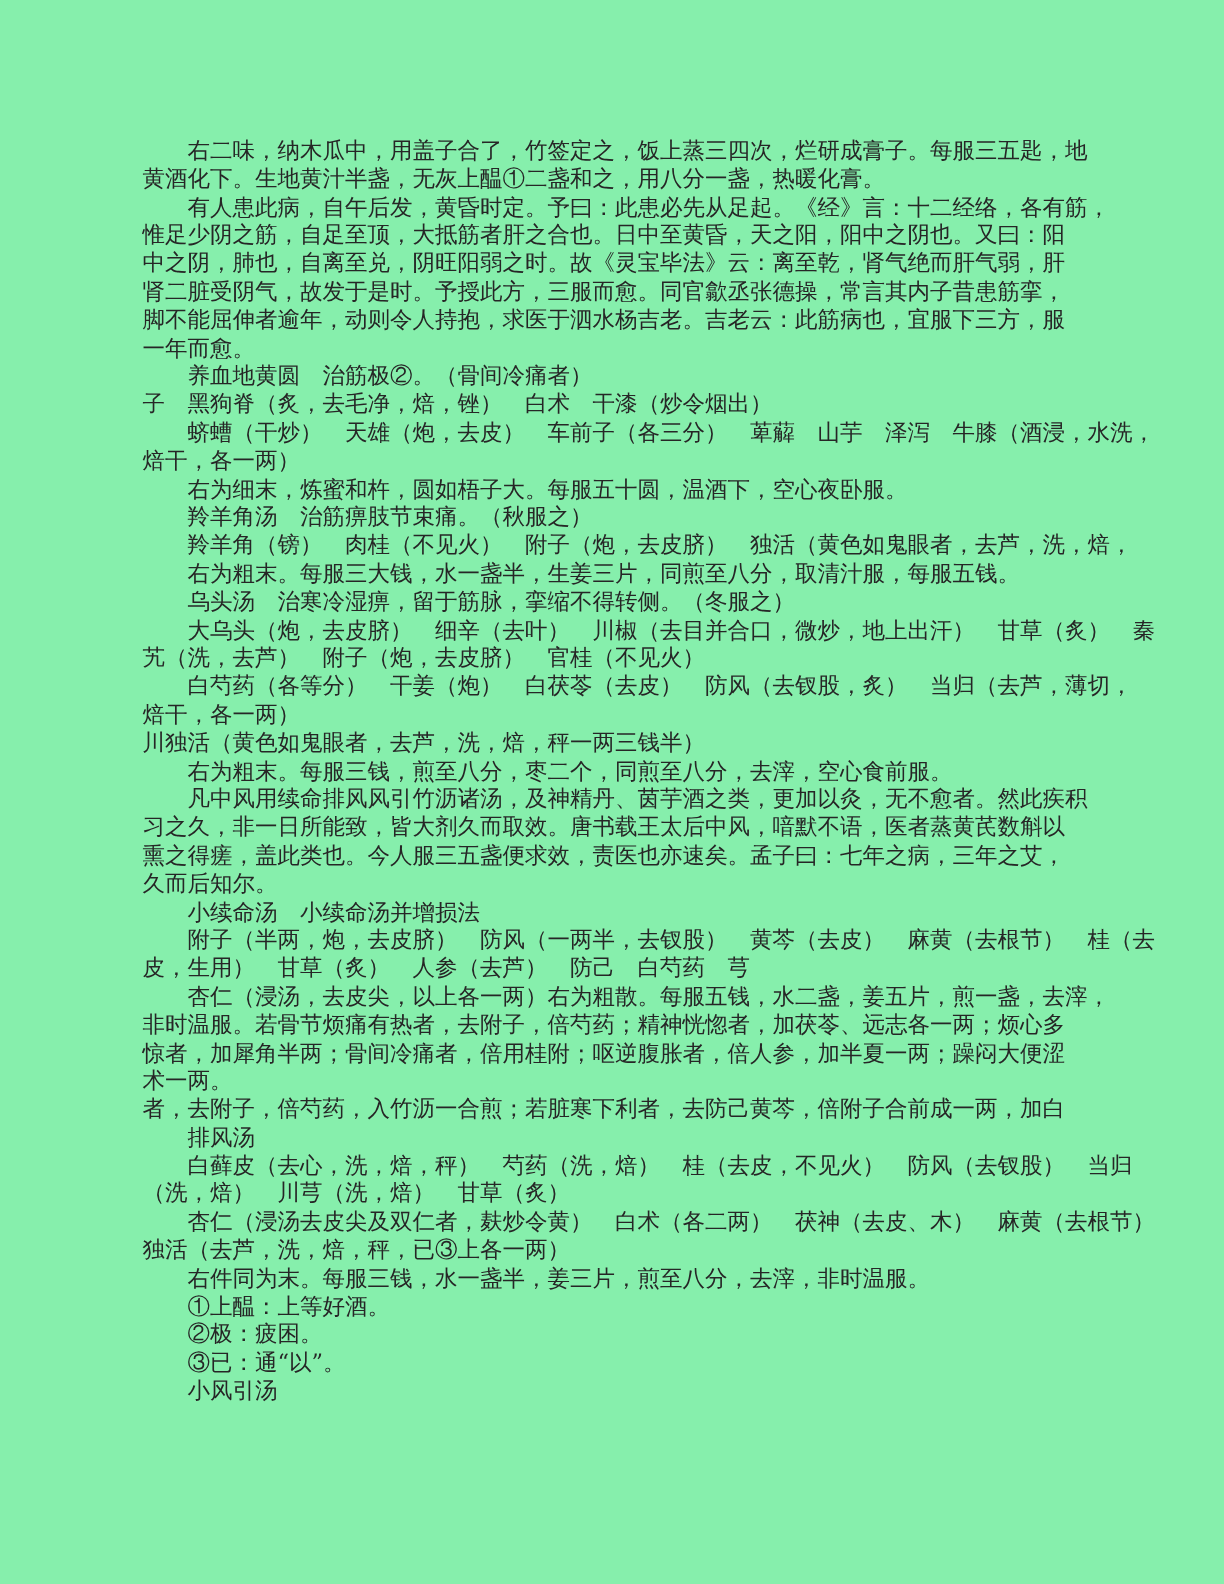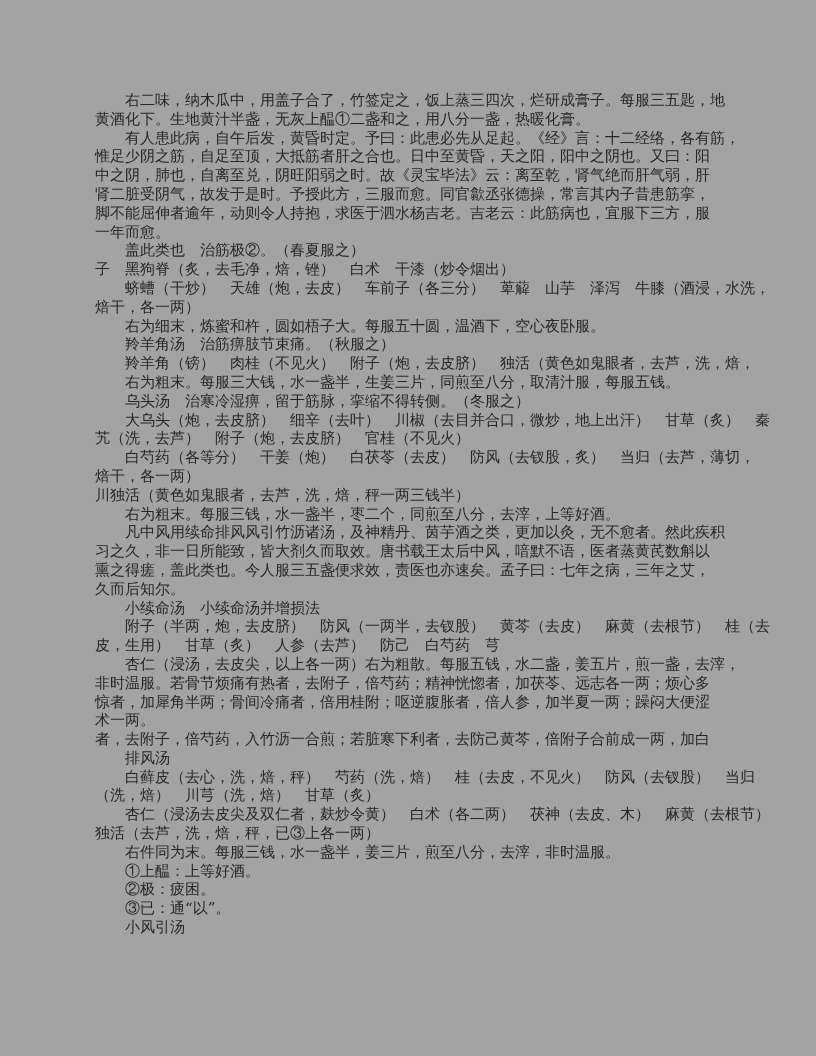--- a/index.html
+++ b/index.html
@@ -4,21 +4,21 @@
 <style>
   html, body {
     margin: 0;
     padding: 0;
     background: #ffffff;
   }
   .page {
     position: relative;
     width: 816px;
     height: 1056px;
-    background: #a3a3a3;
+    background: #86efac;
     overflow: hidden;
   }
   .doc {
     position: absolute;
     left: 95px;
     top: 91px;
     width: 636px;
     font-family: "DejaVu Serif", "Liberation Serif", serif;
     font-size: 15px;
     line-height: 18.8px;
@@ -40,35 +40,35 @@
 <div class="page">
   <div class="doc" id="doc-body" style="color: rgb(38, 38, 38);">
       <div class="line indent">右二味，纳木瓜中，用盖子合了，竹签定之，饭上蒸三四次，烂研成膏子。每服三五匙，地</div>
       <div class="line">黄酒化下。生地黄汁半盏，无灰上醖①二盏和之，用八分一盏，热暖化膏。</div>
       <div class="line indent">有人患此病，自午后发，黄昏时定。予曰：此患必先从足起。《经》言：十二经络，各有筋，</div>
       <div class="line">惟足少阴之筋，自足至顶，大抵筋者肝之合也。日中至黄昏，天之阳，阳中之阴也。又曰：阳</div>
       <div class="line">中之阴，肺也，自离至兑，阴旺阳弱之时。故《灵宝毕法》云：离至乾，肾气绝而肝气弱，肝</div>
       <div class="line">肾二脏受阴气，故发于是时。予授此方，三服而愈。同官歙丞张德操，常言其内子昔患筋挛，</div>
       <div class="line">脚不能屈伸者逾年，动则令人持抱，求医于泗水杨吉老。吉老云：此筋病也，宜服下三方，服</div>
       <div class="line">一年而愈。</div>
-      <div class="line indent">盖此类也　治筋极②。（春夏服之）</div>
+      <div class="line indent">养血地黄圆　治筋极②。（骨间冷痛者）</div>
       <div class="line">子　黑狗脊（炙，去毛净，焙，锉）　白术　干漆（炒令烟出）</div>
       <div class="line indent">蛴螬（干炒）　天雄（炮，去皮）　车前子（各三分）　萆薢　山芋　泽泻　牛膝（酒浸，水洗，</div>
       <div class="line">焙干，各一两）</div>
       <div class="line indent">右为细末，炼蜜和杵，圆如梧子大。每服五十圆，温酒下，空心夜卧服。</div>
       <div class="line indent">羚羊角汤　治筋痹肢节束痛。（秋服之）</div>
       <div class="line indent">羚羊角（镑）　肉桂（不见火）　附子（炮，去皮脐）　独活（黄色如鬼眼者，去芦，洗，焙，</div>
       <div class="line indent">右为粗末。每服三大钱，水一盏半，生姜三片，同煎至八分，取清汁服，每服五钱。</div>
       <div class="line indent">乌头汤　治寒冷湿痹，留于筋脉，挛缩不得转侧。（冬服之）</div>
       <div class="line indent">大乌头（炮，去皮脐）　细辛（去叶）　川椒（去目并合口，微炒，地上出汗）　甘草（炙）　秦</div>
       <div class="line">艽（洗，去芦）　附子（炮，去皮脐）　官桂（不见火）</div>
       <div class="line indent">白芍药（各等分）　干姜（炮）　白茯苓（去皮）　防风（去钗股，炙）　当归（去芦，薄切，</div>
       <div class="line">焙干，各一两）</div>
       <div class="line">川独活（黄色如鬼眼者，去芦，洗，焙，秤一两三钱半）</div>
-      <div class="line indent">右为粗末。每服三钱，水一盏半，枣二个，同煎至八分，去滓，上等好酒。</div>
+      <div class="line indent">右为粗末。每服三钱，煎至八分，枣二个，同煎至八分，去滓，空心食前服。</div>
       <div class="line indent">凡中风用续命排风风引竹沥诸汤，及神精丹、茵芋酒之类，更加以灸，无不愈者。然此疾积</div>
       <div class="line">习之久，非一日所能致，皆大剂久而取效。唐书载王太后中风，喑默不语，医者蒸黄芪数斛以</div>
       <div class="line">熏之得瘥，盖此类也。今人服三五盏便求效，责医也亦速矣。孟子曰：七年之病，三年之艾，</div>
       <div class="line">久而后知尔。</div>
       <div class="line indent">小续命汤　小续命汤并增损法</div>
       <div class="line indent">附子（半两，炮，去皮脐）　防风（一两半，去钗股）　黄芩（去皮）　麻黄（去根节）　桂（去</div>
       <div class="line">皮，生用）　甘草（炙）　人参（去芦）　防己　白芍药　芎</div>
       <div class="line indent">杏仁（浸汤，去皮尖，以上各一两）右为粗散。每服五钱，水二盏，姜五片，煎一盏，去滓，</div>
       <div class="line">非时温服。若骨节烦痛有热者，去附子，倍芍药；精神恍惚者，加茯苓、远志各一两；烦心多</div>
       <div class="line">惊者，加犀角半两；骨间冷痛者，倍用桂附；呕逆腹胀者，倍人参，加半夏一两；躁闷大便涩</div>

